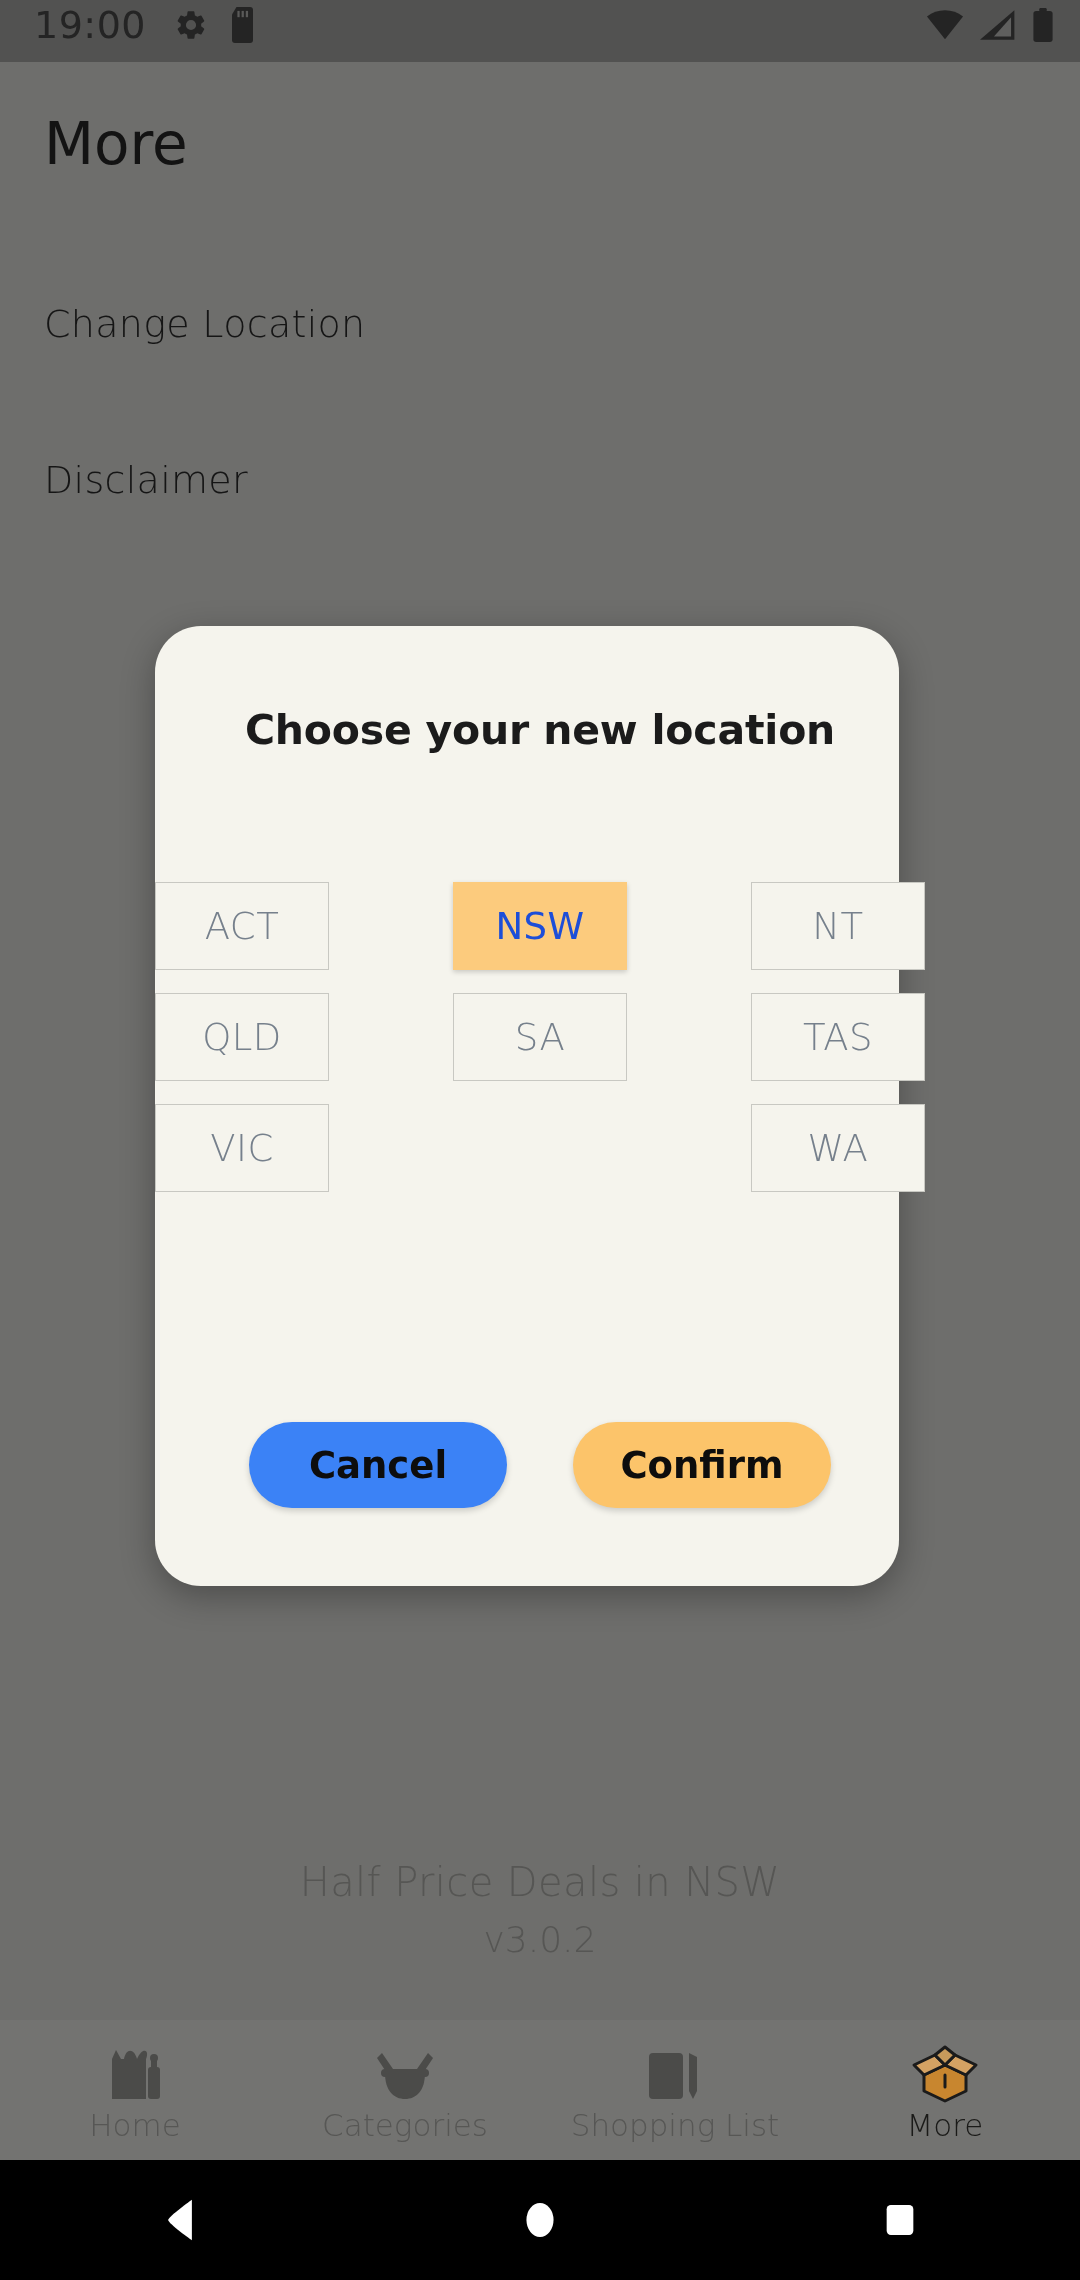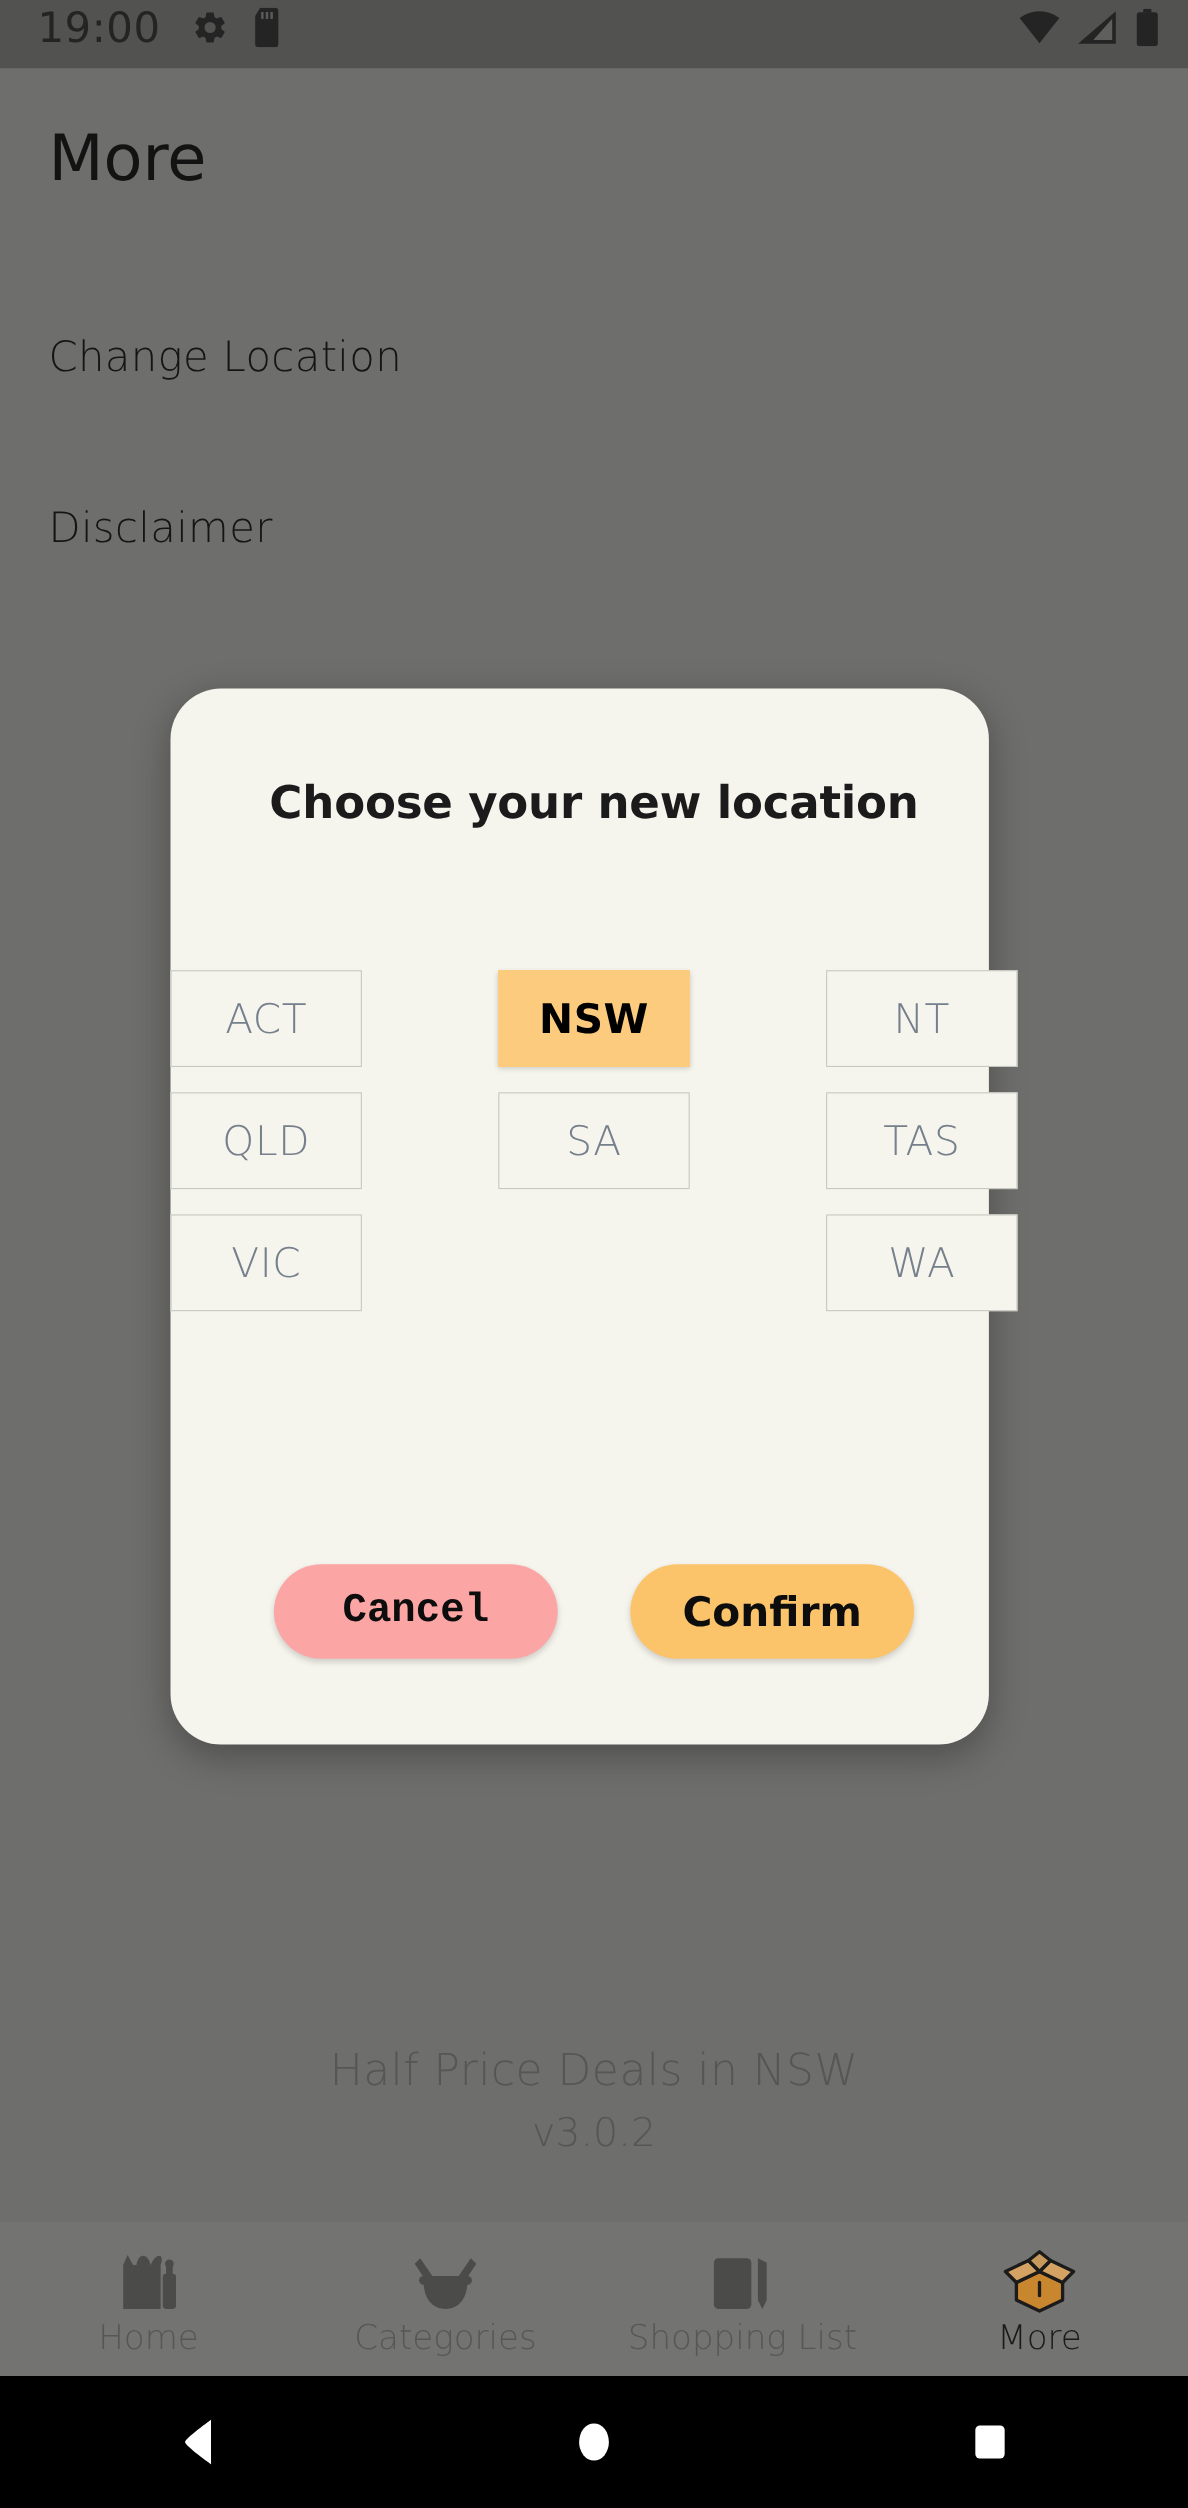--- a/index.html
+++ b/index.html
@@ -206,22 +206,22 @@
     justify-content: center;
     font-size: 37px;
     color: #76808c;
     font-weight: 300;
     font-family: "DejaVu Sans", sans-serif;
     letter-spacing: 0.5px;
   }
   .state-btn.selected {
     background: #fccb7d;
     border-color: #fccb7d;
-    color: #000000;
-    font-weight: 700;
+    color: #1d4ed8;
+    font-weight: 400;
     box-shadow: 0 2px 5px rgba(0,0,0,0.18);
   }
   #dialog-actions {
     position: absolute;
     bottom: 78px;
     left: 0;
     width: 770px;
     display: flex;
     justify-content: center;
     gap: 66px;
@@ -234,21 +234,21 @@
     font-size: 37px;
     font-weight: bold;
     color: #0d0d0d;
     font-family: "DejaVu Sans", sans-serif;
     cursor: pointer;
     box-shadow: 0 3px 6px rgba(0,0,0,0.17);
     display: flex;
     align-items: center;
     justify-content: center;
   }
-  .action-btn.cancel { background: #fca5a5; font-family: Liberation Mono, monospace; }
+  .action-btn.cancel { background: #3b82f6; }
   .action-btn.confirm { background: #fcc46a; }
 </style>
 </head>
 <body>
 
 <div id="screen">
 
   <div id="app-body">
 
     <div id="page-title">More</div>

